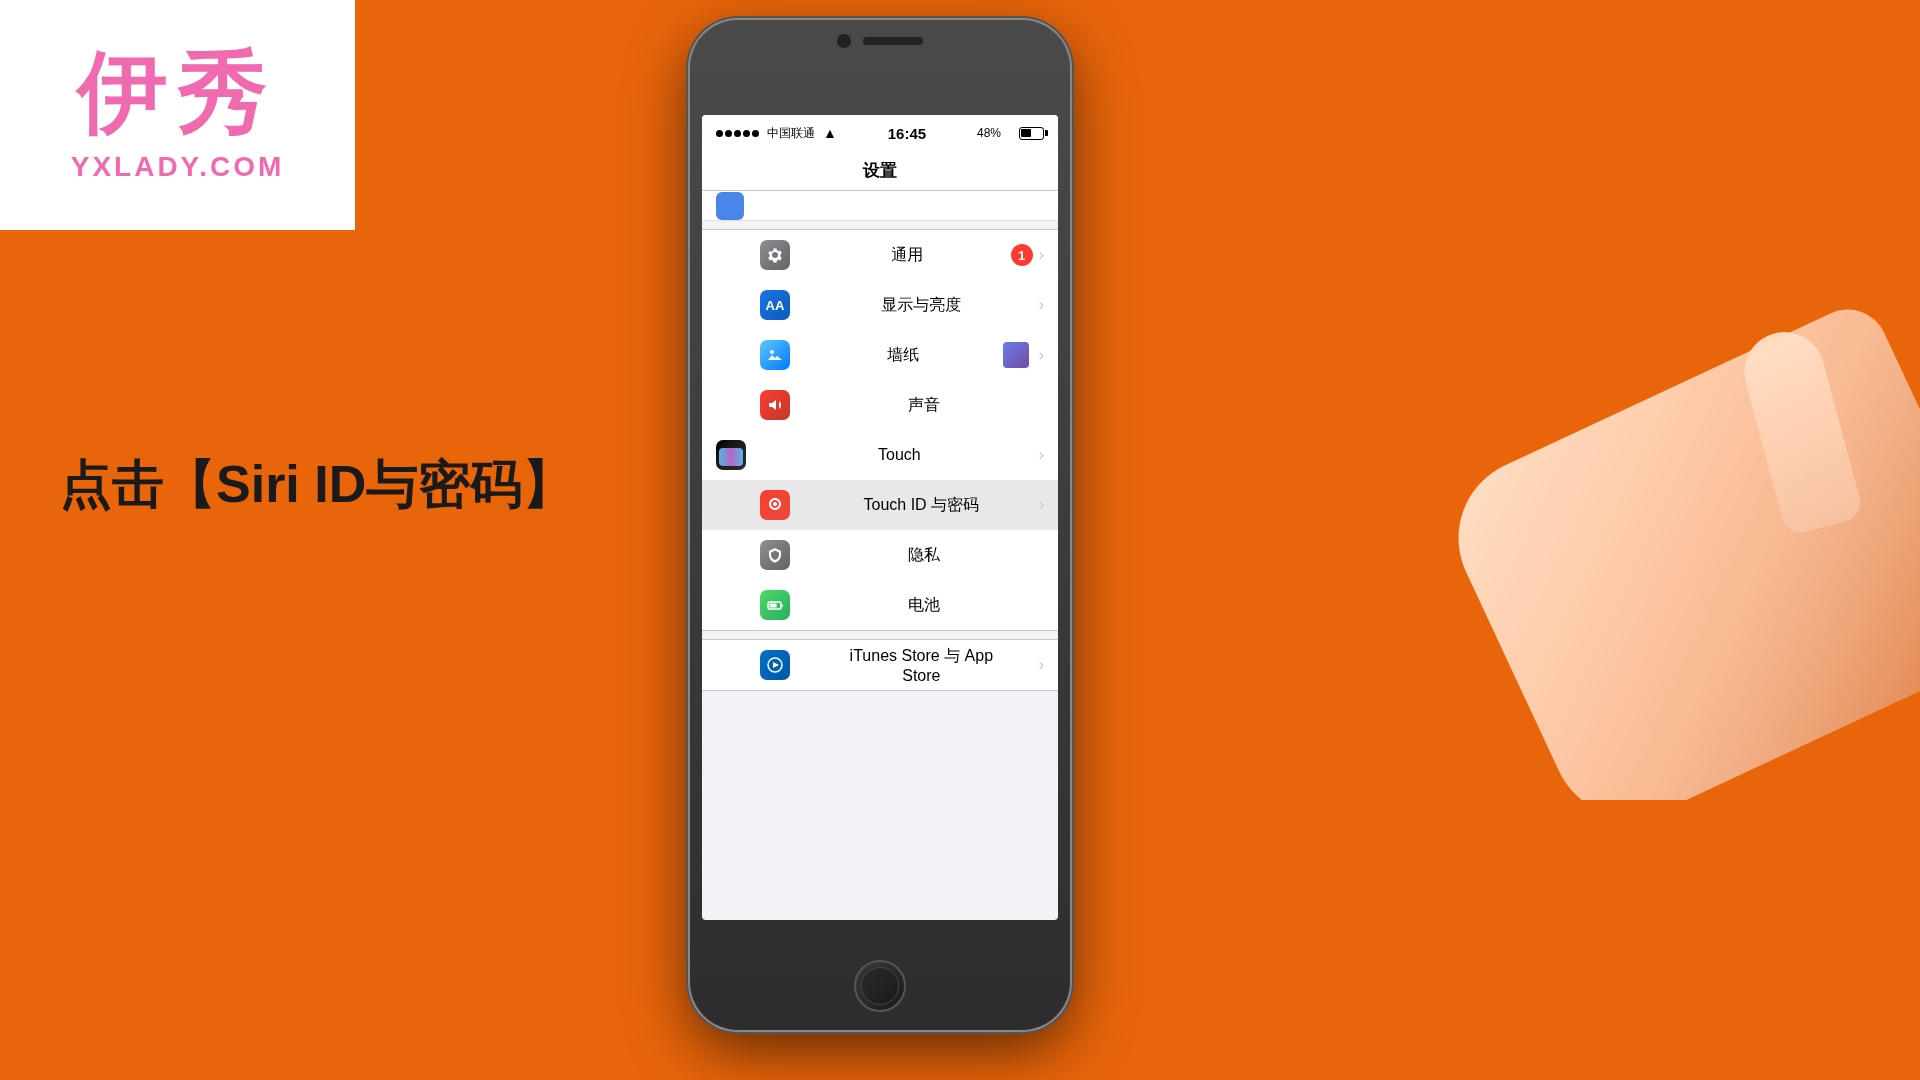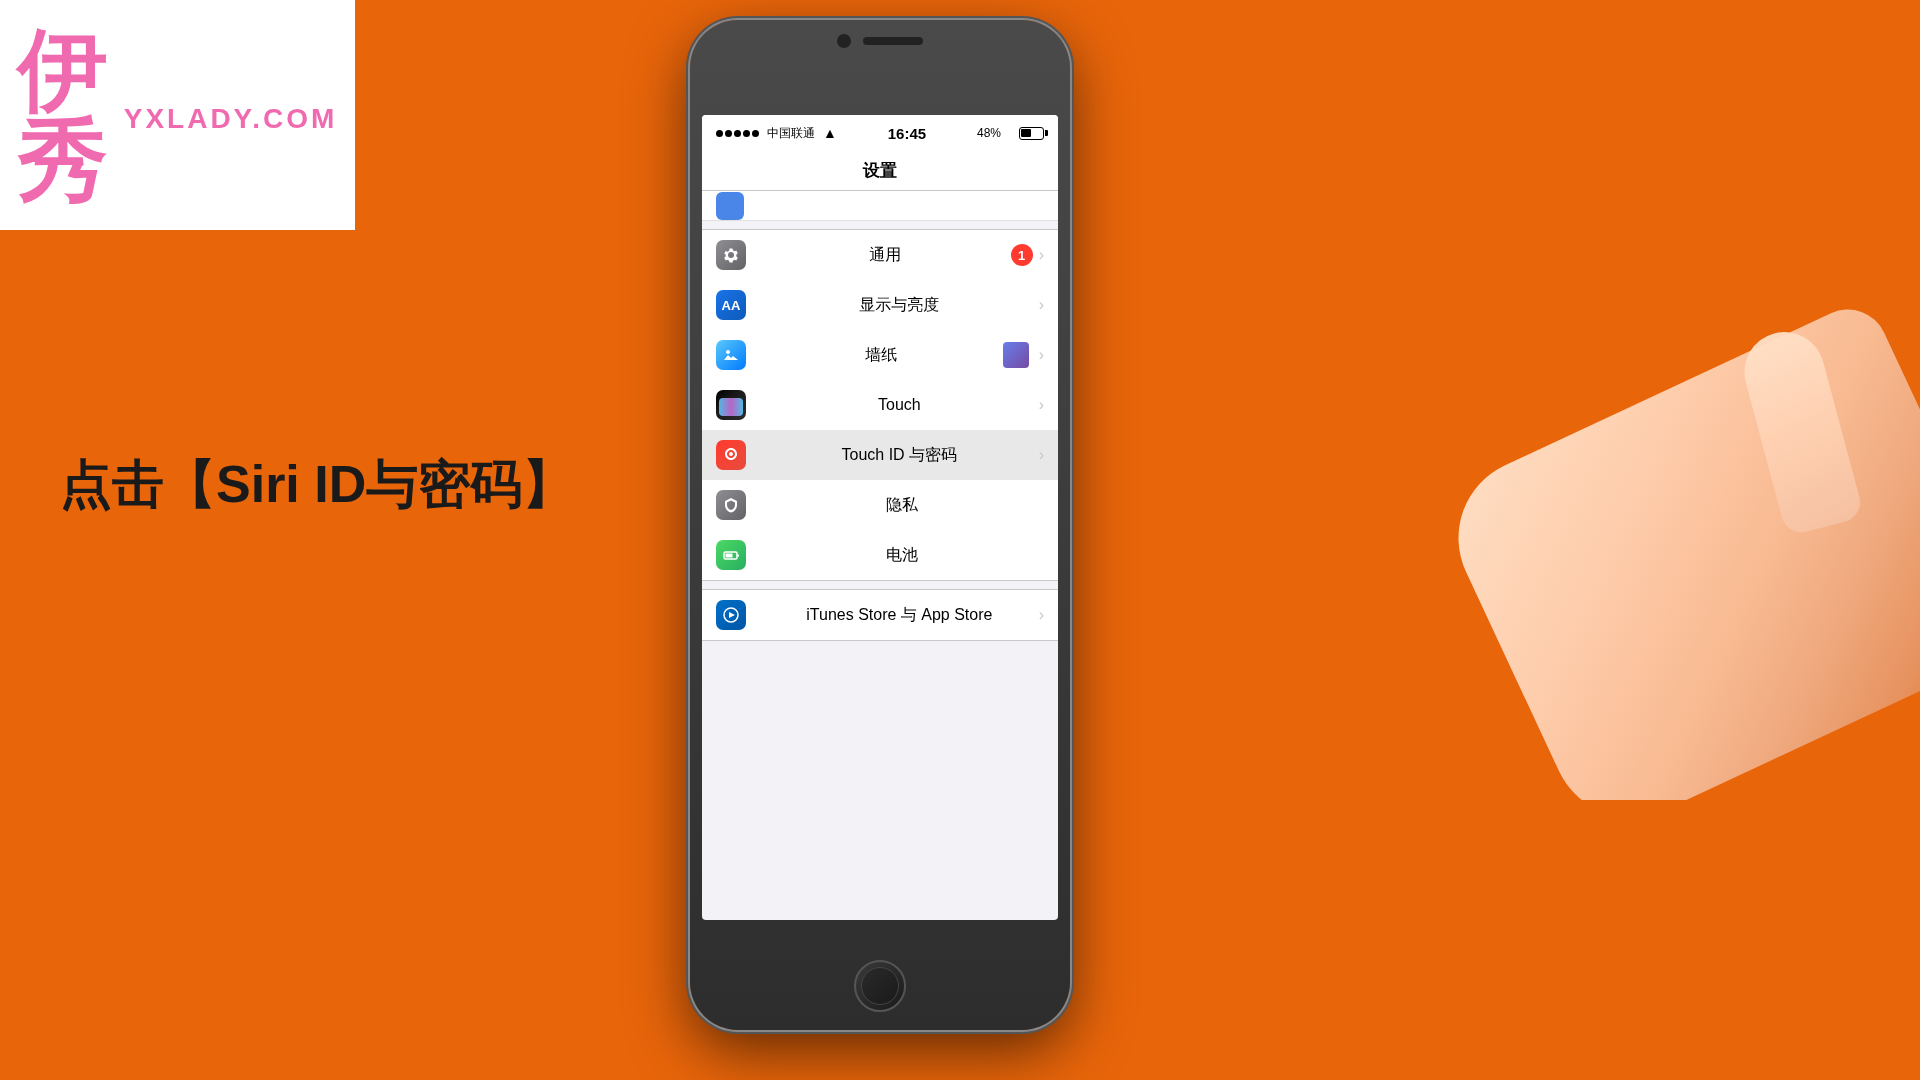--- a/index.html
+++ b/index.html
@@ -22,21 +22,21 @@
     }
 
     
     .logo-box {
       position: absolute;
       top: 0; left: 0;
       width: 355px;
       height: 230px;
       background-color: white;
       display: flex;
-      flex-direction: row;
+      flex-direction: column;
       align-items: center;
       justify-content: center;
       padding: 20px;
       gap: 6px;
     }
 
     .logo-text-chinese {
       font-size: 90px;
       color: #F06AB0;
       font-weight: bold;
@@ -279,20 +279,21 @@
       width: 30px;
       height: 30px;
       border-radius: 7px;
       margin-right: 14px;
       flex-shrink: 0;
       display: flex;
       align-items: center;
       justify-content: center;
       font-size: 16px;
       color: white;
+      margin-left: 44px;
     }
 
     .icon-gear { background: linear-gradient(135deg, #8e8e93, #636366); }
     .icon-display { background: linear-gradient(135deg, #1a73e8, #0d5bba); }
     .icon-wallpaper { background: linear-gradient(135deg, #5ac8fa, #007aff); }
     .icon-sound { background: linear-gradient(135deg, #ff3b30, #c0392b); }
     .icon-touchid { background: linear-gradient(135deg, #ff3b30, #e74c3c); }
     .icon-battery { background: linear-gradient(135deg, #4cd964, #27ae60); }
 
     .item-label {
@@ -478,20 +479,30 @@
               <path d="M2 14l4-5 3 3 2-2 5 4H2z"></path>
             </svg>
           </div>
           <span class="item-label">墙纸</span>
           <div class="item-right">
             <div class="wallpaper-preview"></div>
             <span class="chevron">›</span>
           </div>
         </div>
 
+        <div class="settings-item">
+          <div class="item-icon icon-sound">
+            <svg width="18" height="18" viewBox="0 0 18 18" fill="white">
+              <path d="M10 4v10l-4-3H3V7h3l4-3zm3 2a5 5 0 010 6M13.5 4.5a8 8 0 010 9"></path>
+            </svg>
+          </div>
+          <span class="item-label">声音</span>
+          <div class="item-right">
+          </div>
+        </div>
 
         <div class="settings-item">
           <div class="icon-siri-inner" style="margin-right:14px; flex-shrink:0;">
             <div class="siri-wave"></div>
           </div>
           <span class="item-label">Touch</span>
           <div class="item-right">
             <span class="chevron">›</span>
           </div>
         </div>

